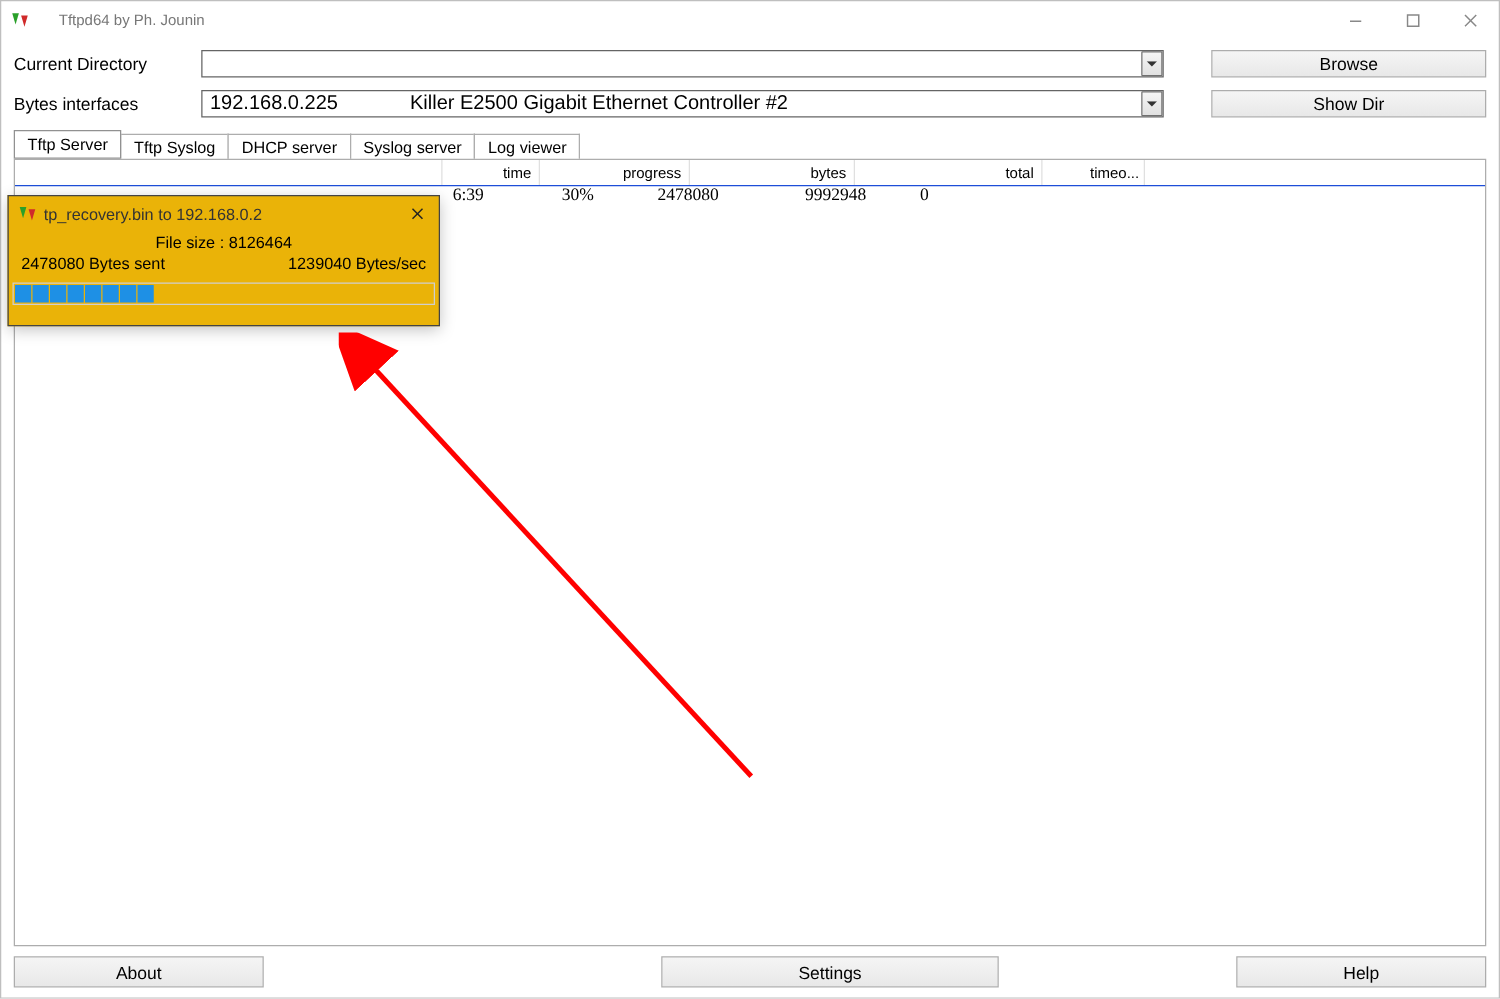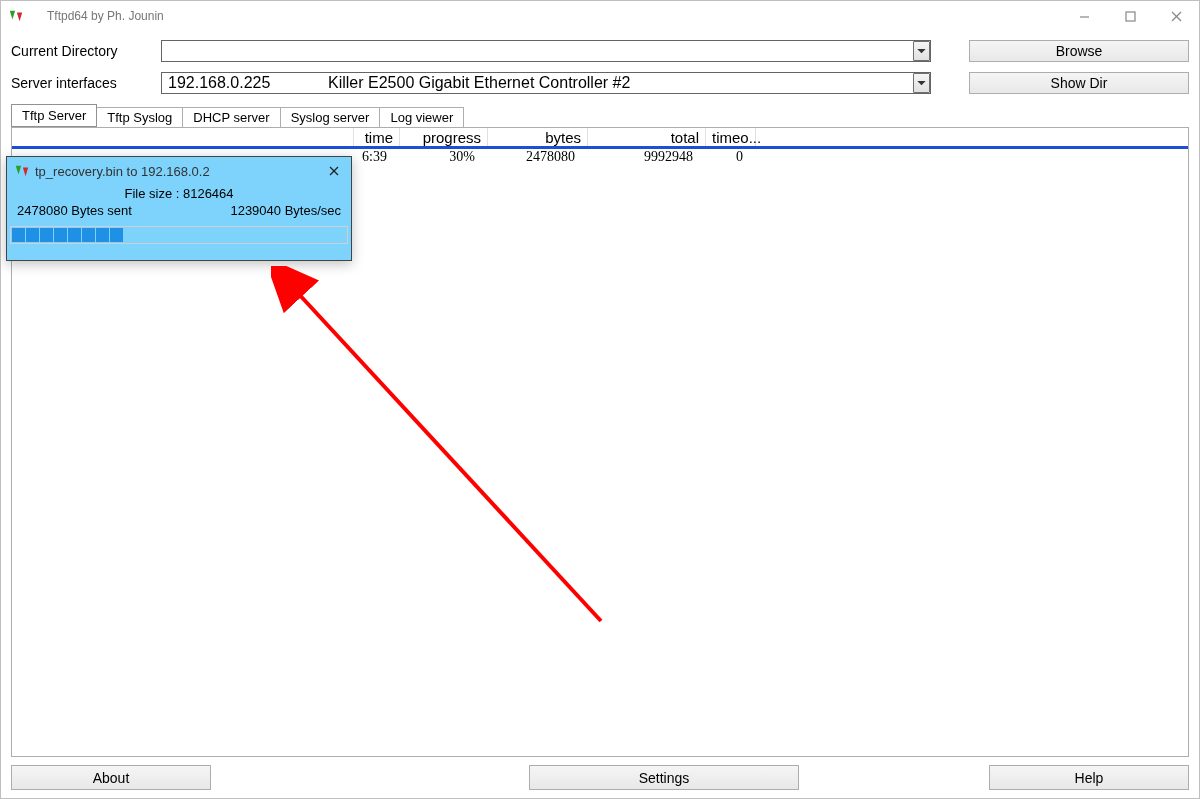--- a/index.html
+++ b/index.html
@@ -25,39 +25,39 @@
     .combo-dd svg { width:9px; height:5px; }
     .right-btn { width:220px; height:22px; margin-left:38px; border:1px solid #adadad; background:linear-gradient(#f5f5f5,#e8e8e8); font-size:14px; color:#000; display:flex; align-items:center; justify-content:center; cursor:default;}
 
     
     .tabs { display:flex; padding:0 10px; height:22px; align-items:flex-end; }
     .tab { padding:0 10px; height:20px; font-size:13px; border:1px solid #adadad; border-bottom:none; background:#fff; margin-right:-1px; display:flex; align-items:center; }
     .tab.active { height:23px; position:relative; z-index:2; border-bottom:1px solid #fff; border-color:#919191; }
 
     
     .panel { flex:1; margin:0 10px 0 10px; border:1px solid #adadad; position:relative; overflow:hidden;}
-    .listview-header { height:21px; display:flex; border-bottom:3px solid #1d4ed8; font-size:15px;}
+    .listview-header { height:21px; display:flex; border-bottom:1px solid #1d4ed8; font-size:12px;gap:32px;}
     .col { border-right:1px solid #e0e0e0; padding:0 6px; display:flex; align-items:center; height:100%; }
     .col.r { justify-content:flex-end; }
     .listview-row { height:21px; display:flex; font-size:14px; }
     .cell { padding:0 6px; display:flex; align-items:flex-start; height:100%;font-family:Liberation Serif, serif; }
     .cell.r { justify-content:flex-end; }
 
     
     .bottom-bar { display:flex; padding:8px 10px; gap:0; }
     .bottom-btn { height:25px; border:1px solid #adadad; background:linear-gradient(#f5f5f5,#e8e8e8); font-size:14px; display:flex; align-items:center; justify-content:center; }
     .bottom-btn.about { width:200px; }
     .spacer { flex:1; }
     .bottom-btn.settings { width:200px; margin-right:auto;}
     .bottom-btn.help { width:200px; }
 
     
     .popup {
       position:absolute; left:5px; top:155px; width:346px; height:105px;
-      background:#7dd3fc; border:1px solid #444; box-shadow:0 3px 12px rgba(0,0,0,.25);
+      background:#eab308; border:1px solid #444; box-shadow:0 3px 12px rgba(0,0,0,.25);
     }
     .popup-title { height:28px; display:flex; align-items:center; padding:0 4px 0 6px; color:#333; font-size:13px; }
     .popup-title .t { flex:1; white-space:nowrap; overflow:hidden; }
     .popup-close { width:26px; height:22px; display:flex; align-items:center; justify-content:center; color:#333; font-size:13px; }
     .popup-body { padding:1px 10px 0 10px; font-size:13px; color:#000;}
     .popup-line1 { text-align:center; }
     .popup-line2 { display:flex; justify-content:space-between; margin-top:2px;}
     .progress { margin:8px 3px 0 3px; height:18px; border:1px solid #cfcfcf; display:flex; gap:1px; padding:1px;}
     .block { width:11.4%; background:#1e90e5; }
 
@@ -109,21 +109,21 @@
         <input class="combo-input" style="padding-left: 8px;" value="">
         <div class="combo-dd">
           <svg viewBox="0 0 10 6">
               <path d="M0 0 L5 5 L10 0 Z" fill="#333"></path>
             </svg>
         </div>
       </div>
       <div class="right-btn">Browse</div>
     </div>
     <div class="form-row">
-      <span class="form-label">Server interfaces</span>
+      <span class="form-label">Bytes interfaces</span>
       <div class="combo-wrap">
         <div class="combo-text">
           <span class="ip">192.168.0.225</span>
           <span>Killer E2500 Gigabit Ethernet Controller #2</span>
         </div>
         <div class="combo-dd">
           <svg viewBox="0 0 10 6">
               <path d="M0 0 L5 5 L10 0 Z" fill="#333"></path>
             </svg>
         </div>

